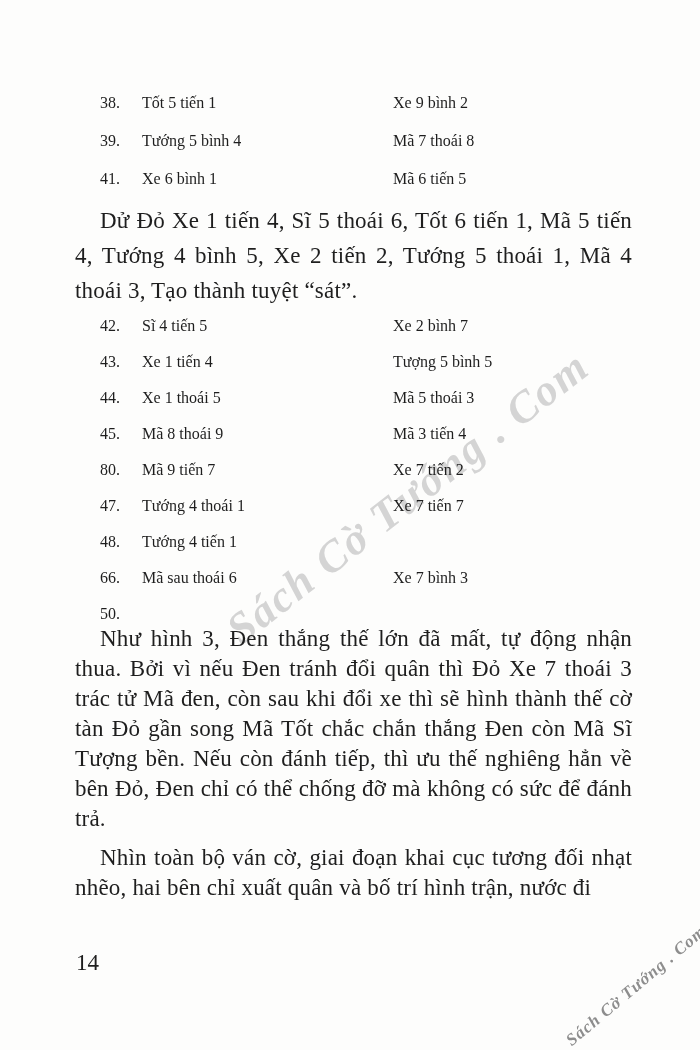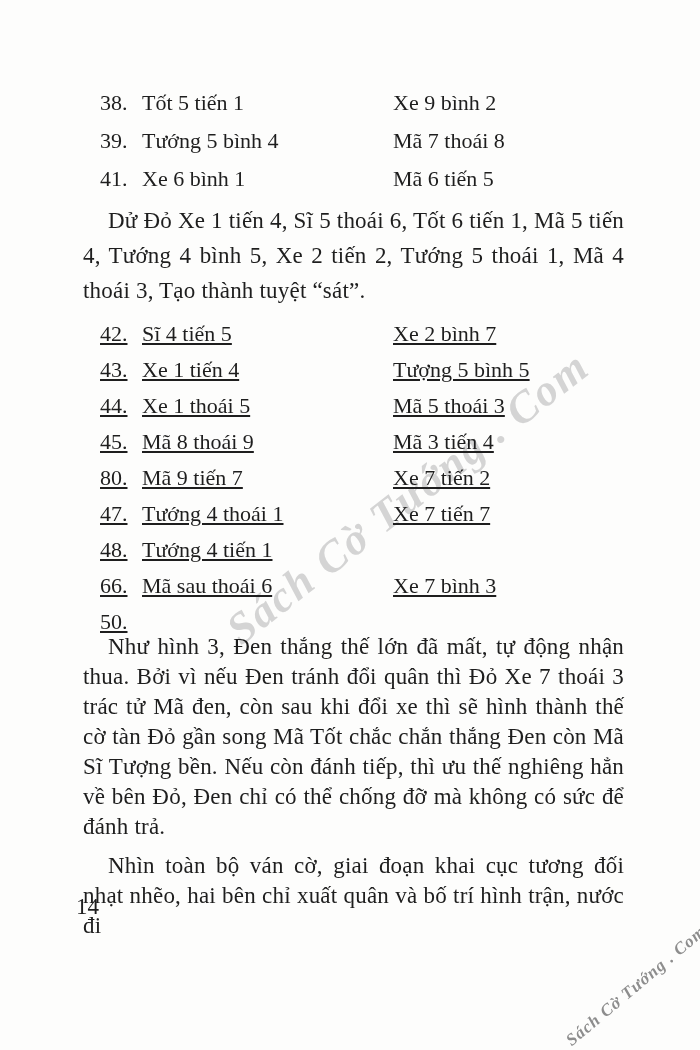--- a/index.html
+++ b/index.html
@@ -2,34 +2,34 @@
 <html lang="vi"><head>
 <meta charset="utf-8">
 <style>
   html,body{margin:0;padding:0;}
   body{background:#e9e9e9;font-family:"Liberation Serif","DejaVu Serif",serif;}
   .page{
     position:relative;width:700px;height:1050px;margin:0 auto;
     background:#fdfdfc;color:#1e1e1e;overflow:hidden;
   }
   .content{position:absolute;left:75px;top:84px;width:557px;z-index:2;}
-  .move-row{display:flex;font-size:22px;line-height:38px;}
-  .moves-bottom .move-row{line-height:36px;text-decoration:underline;}
+  .move-row{display:flex;font-size:16px;line-height:38px;}
+  .moves-bottom .move-row{line-height:36px;}
   .mnum{flex:none;width:42px;margin-left:25px;}
   .mred{flex:none;width:251px;}
   .mblack{flex:1;}
   .para{
     font-size:23px;line-height:30px;text-align:justify;text-indent:25px;
-    margin:8px;letter-spacing:0.2px;
+    margin:0;letter-spacing:0.2px;
   }
   .para-1{line-height:35px;margin-top:5px;}
   .moves-bottom{margin-top:0;}
   .para-2{margin-top:-8px;}
   .para-3{margin-top:9px;}
-  .page-number{position:absolute;left:76px;top:894px;font-size:23px;z-index:2;}
+  .page-number{position:absolute;left:76px;top:950px;font-size:23px;z-index:2;}
   .watermark{
     position:absolute;font-style:italic;font-weight:bold;white-space:nowrap;
     pointer-events:none;letter-spacing:2px;z-index:1;
   }
   .watermark-center{
     left:185px;top:472px;font-size:44px;color:#c7c7c7;opacity:.75;
     transform:rotate(-38deg);transform-origin:center;
   }
   .watermark-corner{
     left:548px;top:976px;font-size:17px;color:#8d8d8d;

